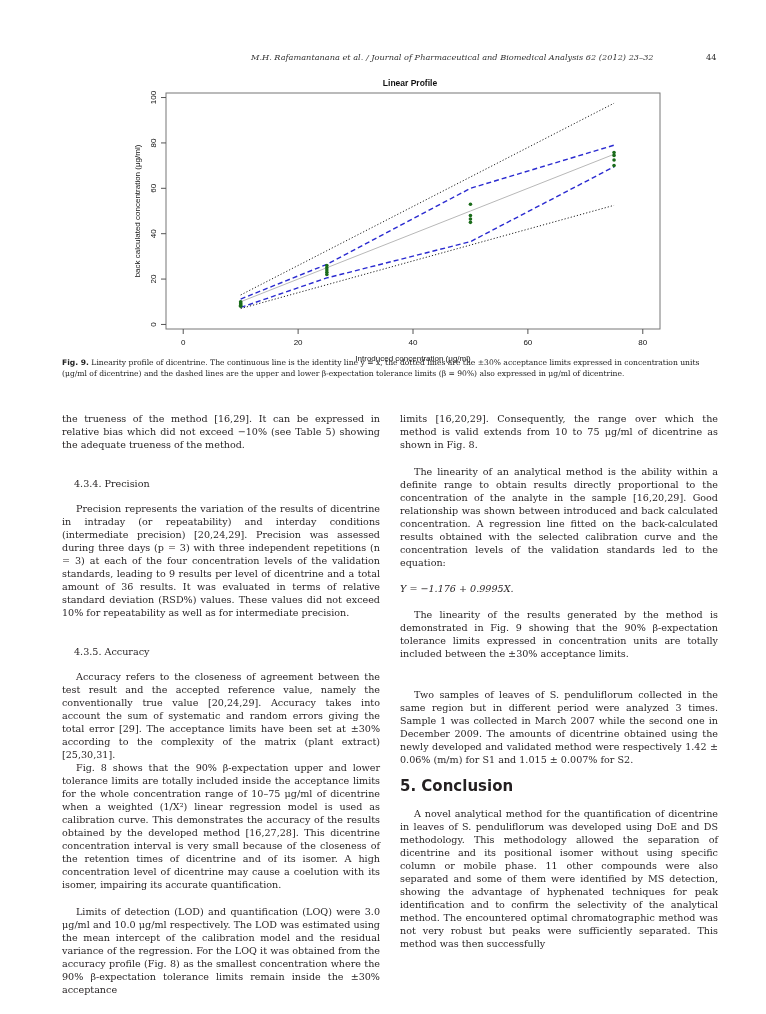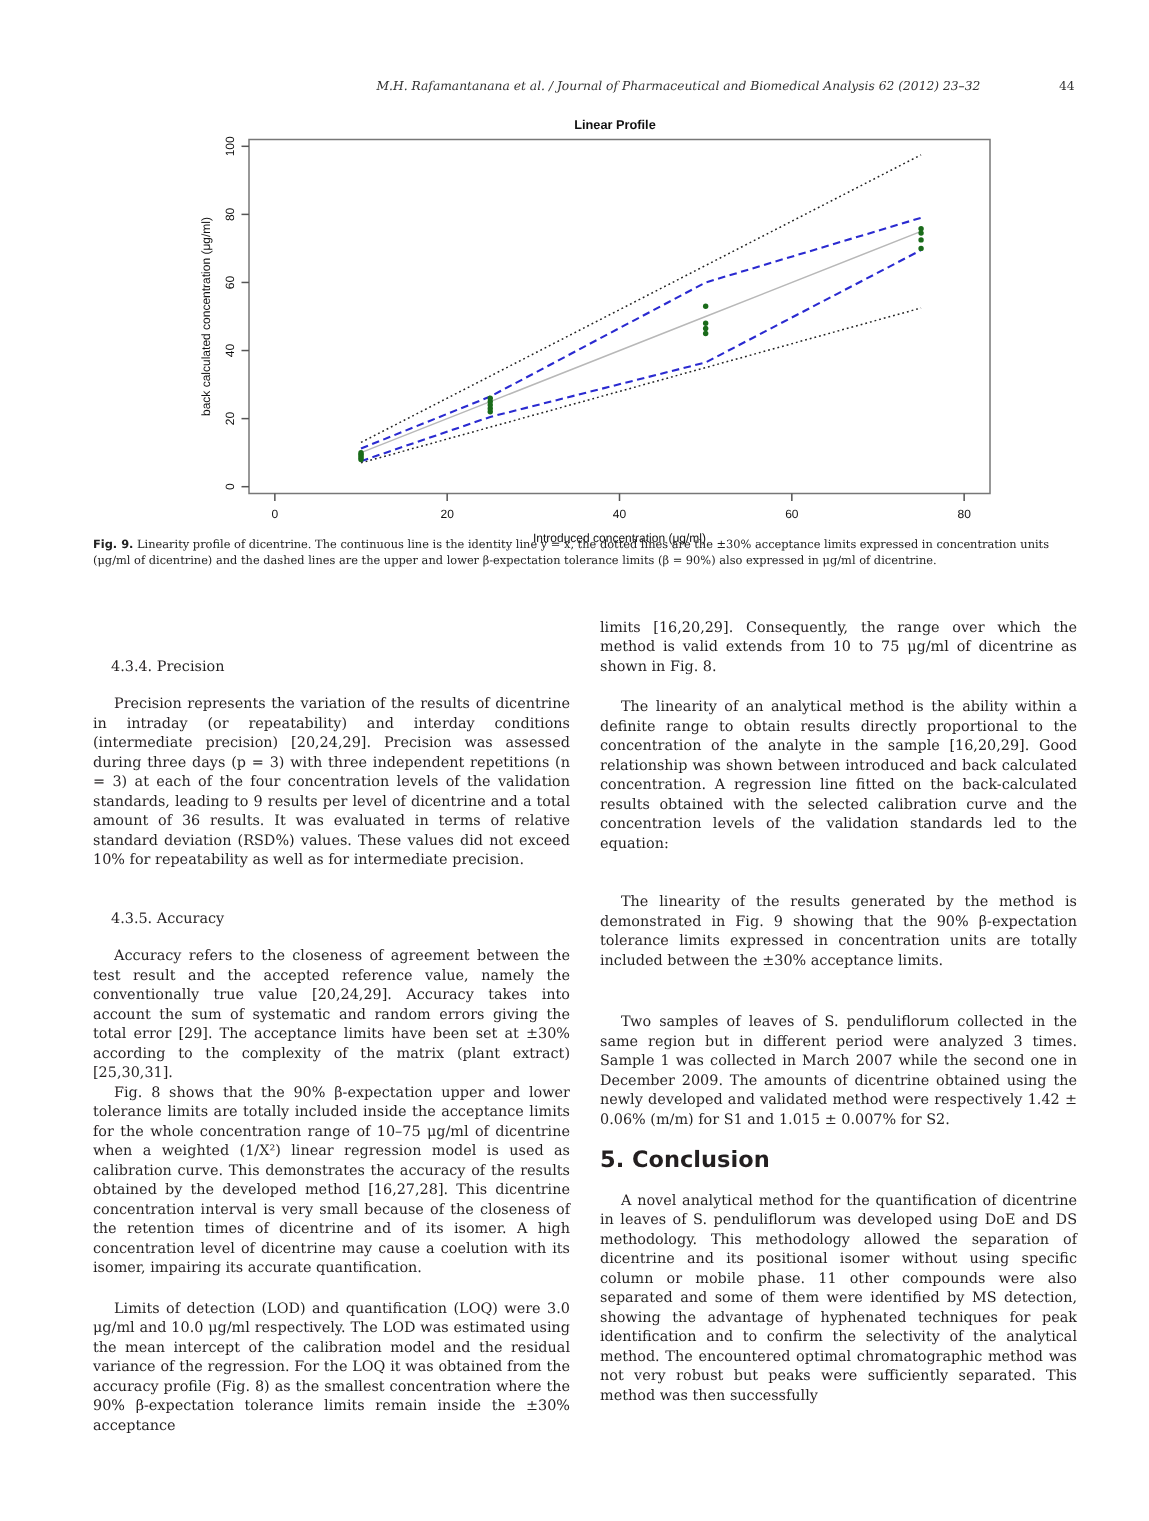--- a/index.html
+++ b/index.html
@@ -92,36 +92,38 @@
       </g>
   </svg>
 </div>
 
 <div class="caption">
   <b>Fig. 9.</b>
   <span>Linearity profile of dicentrine. The continuous line is the identity line y = x, the dotted lines are the ±30% acceptance limits expressed in concentration units (μg/ml of dicentrine) and the dashed lines are the upper and lower β-expectation tolerance limits (β = 90%) also expressed in μg/ml of dicentrine.</span>
 </div>
 
 <div class="col left">
+  <p>the trueness of the method [16,29]. It can be expressed in relative bias which did not exceed −10% (see Table 5) showing the adequate trueness of the method.</p>
   <div class="gap-m"></div>
   <p class="h3">4.3.4.  Precision</p>
   <p class="indent">Precision represents the variation of the results of dicentrine in intraday (or repeatability) and interday conditions (intermediate precision) [20,24,29]. Precision was assessed during three days (p = 3) with three independent repetitions (n = 3) at each of the four concentration levels of the validation standards, leading to 9 results per level of dicentrine and a total amount of 36 results. It was evaluated in terms of relative standard deviation (RSD%) values. These values did not exceed 10% for repeatability as well as for intermediate precision.</p>
   <div class="gap-m"></div>
   <p class="h3">4.3.5.  Accuracy</p>
   <p class="indent">Accuracy refers to the closeness of agreement between the test result and the accepted reference value, namely the conventionally true value [20,24,29]. Accuracy takes into account the sum of systematic and random errors giving the total error [29]. The acceptance limits have been set at ±30% according to the complexity of the matrix (plant extract) [25,30,31].</p>
   <p class="indent">Fig. 8 shows that the 90% β-expectation upper and lower tolerance limits are totally included inside the acceptance limits for the whole concentration range of 10–75 μg/ml of dicentrine when a weighted (1/X²) linear regression model is used as calibration curve. This demonstrates the accuracy of the results obtained by the developed method [16,27,28]. This dicentrine concentration interval is very small because of the closeness of the retention times of dicentrine and of its isomer. A high concentration level of dicentrine may cause a coelution with its isomer, impairing its accurate quantification.</p>
   <div class="gap-m"></div>
   <p class="indent">Limits of detection (LOD) and quantification (LOQ) were 3.0 μg/ml and 10.0 μg/ml respectively. The LOD was estimated using the mean intercept of the calibration model and the residual variance of the regression. For the LOQ it was obtained from the accuracy profile (Fig. 8) as the smallest concentration where the 90% β-expectation tolerance limits remain inside the ±30% acceptance</p>
 </div>
 
 <div class="col right">
   <p>limits [16,20,29]. Consequently, the range over which the method is valid extends from 10 to 75 μg/ml of dicentrine as shown in Fig. 8.</p>
   <div class="gap-m"></div>
   <p class="indent">The linearity of an analytical method is the ability within a definite range to obtain results directly proportional to the concentration of the analyte in the sample [16,20,29]. Good relationship was shown between introduced and back calculated concentration. A regression line fitted on the back-calculated results obtained with the selected calibration curve and the concentration levels of the validation standards led to the equation:</p>
   <div class="gap-s"></div>
+  <p class="eq">Y = −1.176 + 0.9995X.</p>
   <div class="gap-s"></div>
   <p class="indent">The linearity of the results generated by the method is demonstrated in Fig. 9 showing that the 90% β-expectation tolerance limits expressed in concentration units are totally included between the ±30% acceptance limits.</p>
   <div class="gap-m"></div>
   <div class="gap-m"></div>
   <p class="indent">Two samples of leaves of S. penduliflorum collected in the same region but in different period were analyzed 3 times. Sample 1 was collected in March 2007 while the second one in December 2009. The amounts of dicentrine obtained using the newly developed and validated method were respectively 1.42 ± 0.06% (m/m) for S1 and 1.015 ± 0.007% for S2.</p>
   <div class="gap-m"></div>
   <p class="h2">5.  Conclusion</p>
   <div class="gap-m"></div>
   <p class="indent">A novel analytical method for the quantification of dicentrine in leaves of S. penduliflorum was developed using DoE and DS methodology. This methodology allowed the separation of dicentrine and its positional isomer without using specific column or mobile phase. 11 other compounds were also separated and some of them were identified by MS detection, showing the advantage of hyphenated techniques for peak identification and to confirm the selectivity of the analytical method. The encountered optimal chromatographic method was not very robust but peaks were sufficiently separated. This method was then successfully</p>
 </div>

